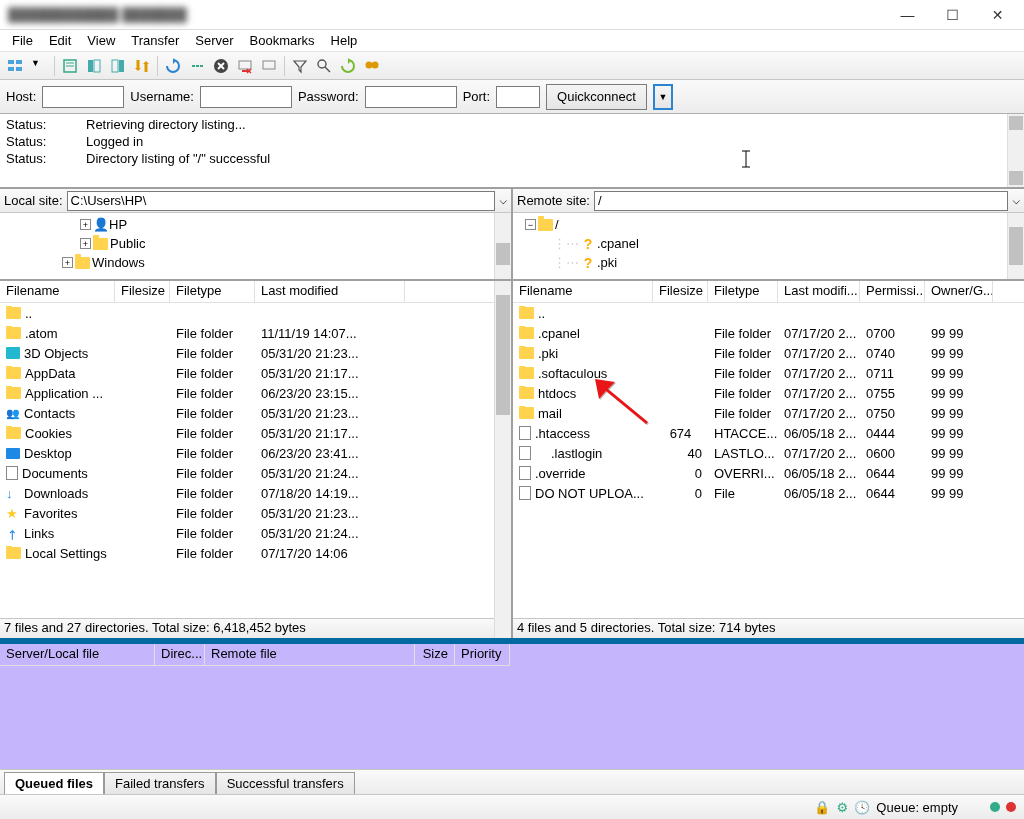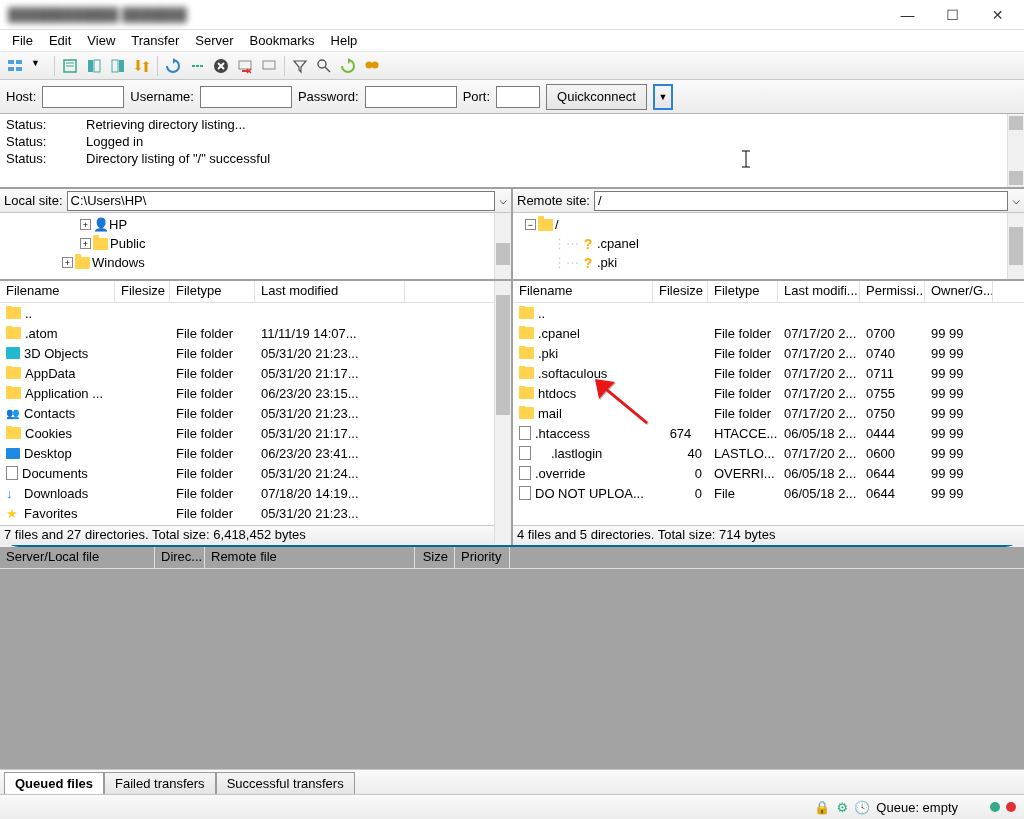--- a/index.html
+++ b/index.html
@@ -17,37 +17,37 @@
 .quickbar { height: 34px; background: linear-gradient(#fafafa,#ececec); display: flex; align-items: center; padding: 0 6px; gap: 6px; border-bottom: 1px solid #b0b0b0; }
 .quickbar label { font-size: 13px; }
 .quickbar input { border: 1px solid #7a7a7a; height: 22px; padding: 0 4px; font-size: 13px; background: #fff; }
 .qcbtn { height: 26px; border: 1px solid #7a7a7a; background: linear-gradient(#f5f5f5,#e5e5e5); padding: 0 10px; font-size: 13px; }
 .qcdd { height: 26px; width: 20px; border: 2px solid #2a84d2; background: linear-gradient(#f5f5f5,#e5e5e5); display: flex; align-items: center; justify-content: center; }
 .logpane { height: 75px; background: #fff; border-bottom: 2px solid #a0a0a0; position: relative; display: flex; }
 .logbody { flex: 1; padding: 2px 6px; font-size: 13px; line-height: 17px; overflow: hidden; }
 .logbody div span:first-child { display: inline-block; width: 80px; }
 .scrolltrack { width: 17px; background: #f0f0f0; border-left: 1px solid #ddd; position: relative; }
 .scrolltrack .thumb { position: absolute; left: 1px; right: 1px; background: #c1c1c1; }
-.splitpanes { display: flex; height: 358px; border-bottom: 2px solid #0369a1; border-radius: 19px; }
+.splitpanes { display: flex; height: 455px; border-bottom: 6px solid #0369a1; }
 .pane { flex: 1; display: flex; flex-direction: column; background: #fff; }
 .pane.left { border-right: 2px solid #a0a0a0; }
 .sitebar { height: 24px; background: linear-gradient(#fafafa,#ececec); display: flex; align-items: center; padding: 0 4px; border-bottom: 1px solid #c6c6c6; gap: 4px; }
 .sitebar input { flex: 1; border: 1px solid #7a7a7a; height: 20px; padding: 0 3px; font-size: 13px; }
 .tree { height: 68px; background: #fff; display: flex; border-bottom: 2px solid #a0a0a0; }
 .treebody { flex: 1; padding: 2px 0 2px 2px; overflow: hidden; font-size: 13px; }
 .trow { display: flex; align-items: center; height: 19px; gap: 2px; }
 .section-list { flex: 1; display: flex; overflow: hidden; }
 .listbody { flex: 1; display: flex; flex-direction: column; overflow: hidden; }
 .listhead { display: flex; height: 22px; background: #fff; border-bottom: 1px solid #e0e0e0; font-size: 13px; }
 .lh { padding: 2px 6px; border-right: 1px solid #e0e0e0; overflow: hidden; white-space: nowrap; }
 .listrows { flex: 1; overflow: hidden; }
 .listrows .row { display: flex; height: 20px; align-items: center; font-size: 13px; }
 .listrows .row .cell { padding: 0 6px; overflow: hidden; white-space: nowrap; }
 .statusline { height: 20px; background: linear-gradient(#fafafa,#ececec); border-top: 1px solid #c6c6c6; font-size: 13px; padding: 1px 4px; }
-.queuearea { flex: 1; background: #a3a3a3; display: flex; flex-direction: column; }
+.queuearea { flex: 1; background: #c4b5fd; display: flex; flex-direction: row; }
 .qhead { height: 22px; display: flex; border-bottom: 1px solid #e0e0e0; font-size: 13px; }
 .tabsbar { height: 26px; background: linear-gradient(#fafafa,#ececec); display: flex; align-items: flex-end; border-top: 1px solid #c6c6c6; border-bottom: 1px solid #c6c6c6; padding-left: 4px; gap: 0; }
 .tab { border: 1px solid #9a9a9a; border-bottom: none; padding: 3px 10px; font-size: 13px; background: linear-gradient(#f5f5f5,#e5e5e5); }
 .tab.active { font-weight: bold; background: #fff; }
 .statusbar { height: 24px; background: linear-gradient(#fafafa,#ececec); display: flex; align-items: center; justify-content: flex-end; padding: 0 8px; gap: 6px; font-size: 13px; }
 .folder-icon { width: 15px; height: 12px; background: #ffd34d; border-radius: 1px; display: inline-block; position: relative; }
 .folder-icon::before { content: ''; position: absolute; top: -3px; left: 0; width: 6px; height: 3px; background: #ffd34d; border-radius: 1px 1px 0 0; }
 .file-icon { width: 12px; height: 14px; background: #fff; border: 1px solid #888; display: inline-block; }
 .q-icon { color: #ffae00; font-weight: bold; font-size: 14px; width: 14px; display: inline-block; text-align: center; }
 .expander { width: 11px; height: 11px; border: 1px solid #888; display: inline-flex; align-items: center; justify-content: center; font-size: 9px; background: #fff; }

